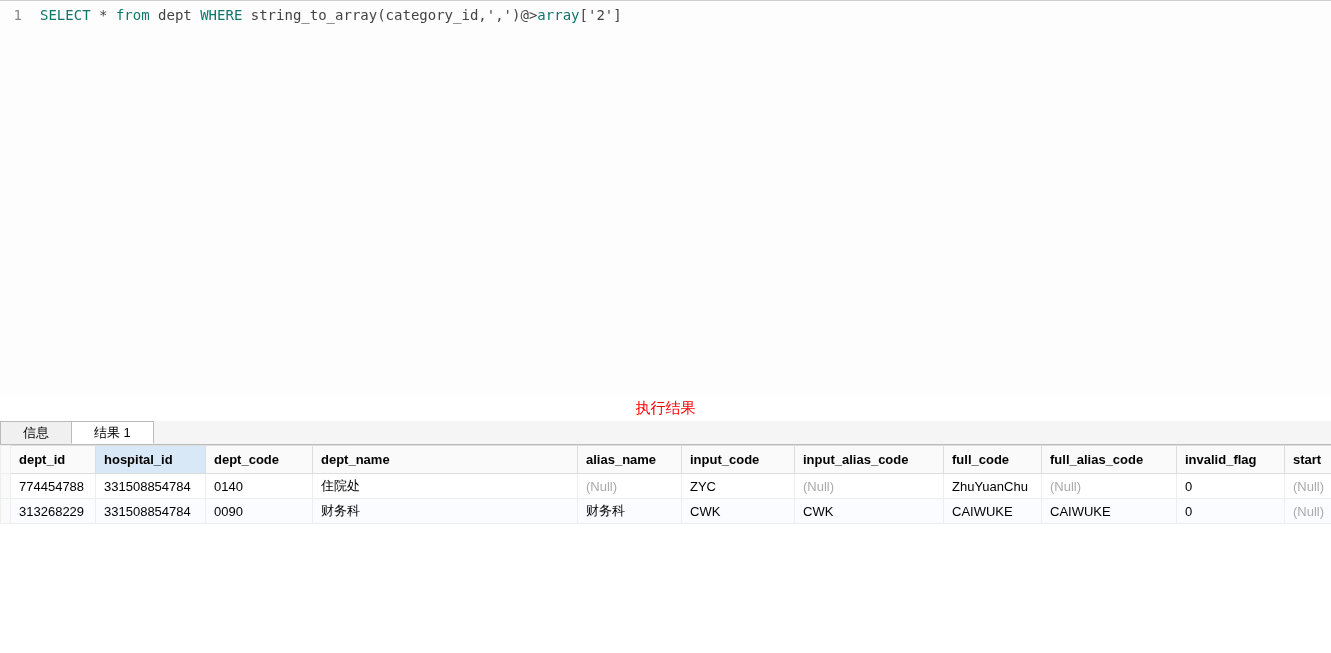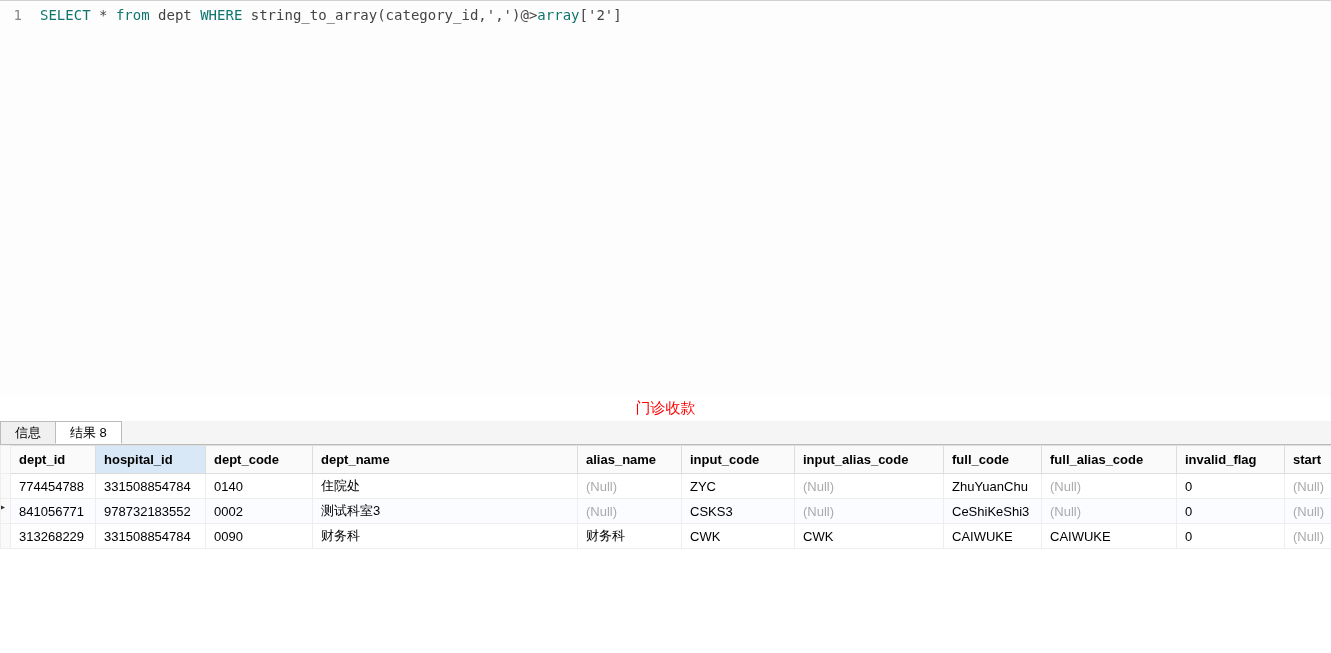--- a/index.html
+++ b/index.html
@@ -54,21 +54,21 @@
       padding: 3px 0;
       background: #fff;
     }
     .tabs {
       display: flex;
       border-bottom: 1px solid #bbb;
       background: #f5f5f5;
       height: 24px;
     }
     .tab {
-      padding: 2px 14px;
+      padding: 2px 22px;
       border: 1px solid #bbb;
       border-bottom: none;
       background: #f0f0f0;
       cursor: pointer;
       font-size: 13px;
       display: flex;
       align-items: center;
       margin-right: -1px;
     }
     .tab.active {
@@ -133,25 +133,25 @@
 
 <div class="editor-area">
   <div class="editor-line">
     <div class="line-number">1</div>
     <div class="code-content">
       <span class="kw-blue">SELECT</span><span class="kw-text"> * </span><span class="kw-blue">from</span><span class="kw-text"> dept </span><span class="kw-blue">WHERE</span><span class="kw-text"> string_to_array(category_id,</span><span class="kw-str">','</span><span class="kw-text">)@&gt;</span><span class="kw-blue">array</span><span class="kw-text">[</span><span class="kw-str">'2'</span><span class="kw-text">]</span>
     </div>
   </div>
 </div>
 
-<div class="result-label">门诊收款</div>
+<div class="result-label">执行结果</div>
 
 <div class="tabs">
   <div class="tab">信息</div>
-  <div class="tab active">结果 8</div>
+  <div class="tab active">结果 1</div>
 </div>
 
 <div class="table-container">
   <table>
     <colgroup>
       <col style="width:10px">
       <col style="width:85px">
       <col style="width:110px">
       <col style="width:107px">
       <col style="width:265px">
@@ -188,34 +188,20 @@
           <td>住院处</td>
           <td class="null-val">(Null)</td>
           <td>ZYC</td>
           <td class="null-val">(Null)</td>
           <td>ZhuYuanChu</td>
           <td class="null-val">(Null)</td>
           <td>0</td>
           <td class="null-val">(Null)</td>
         </tr>
         <tr>
-          <td class="row-indicator active"></td>
-          <td>841056771</td>
-          <td>978732183552</td>
-          <td>0002</td>
-          <td>测试科室3</td>
-          <td class="null-val">(Null)</td>
-          <td>CSKS3</td>
-          <td class="null-val">(Null)</td>
-          <td>CeShiKeShi3</td>
-          <td class="null-val">(Null)</td>
-          <td>0</td>
-          <td class="null-val">(Null)</td>
-        </tr>
-        <tr>
           <td class="row-indicator"></td>
           <td>313268229</td>
           <td>331508854784</td>
           <td>0090</td>
           <td>财务科</td>
           <td>财务科</td>
           <td>CWK</td>
           <td>CWK</td>
           <td>CAIWUKE</td>
           <td>CAIWUKE</td>

